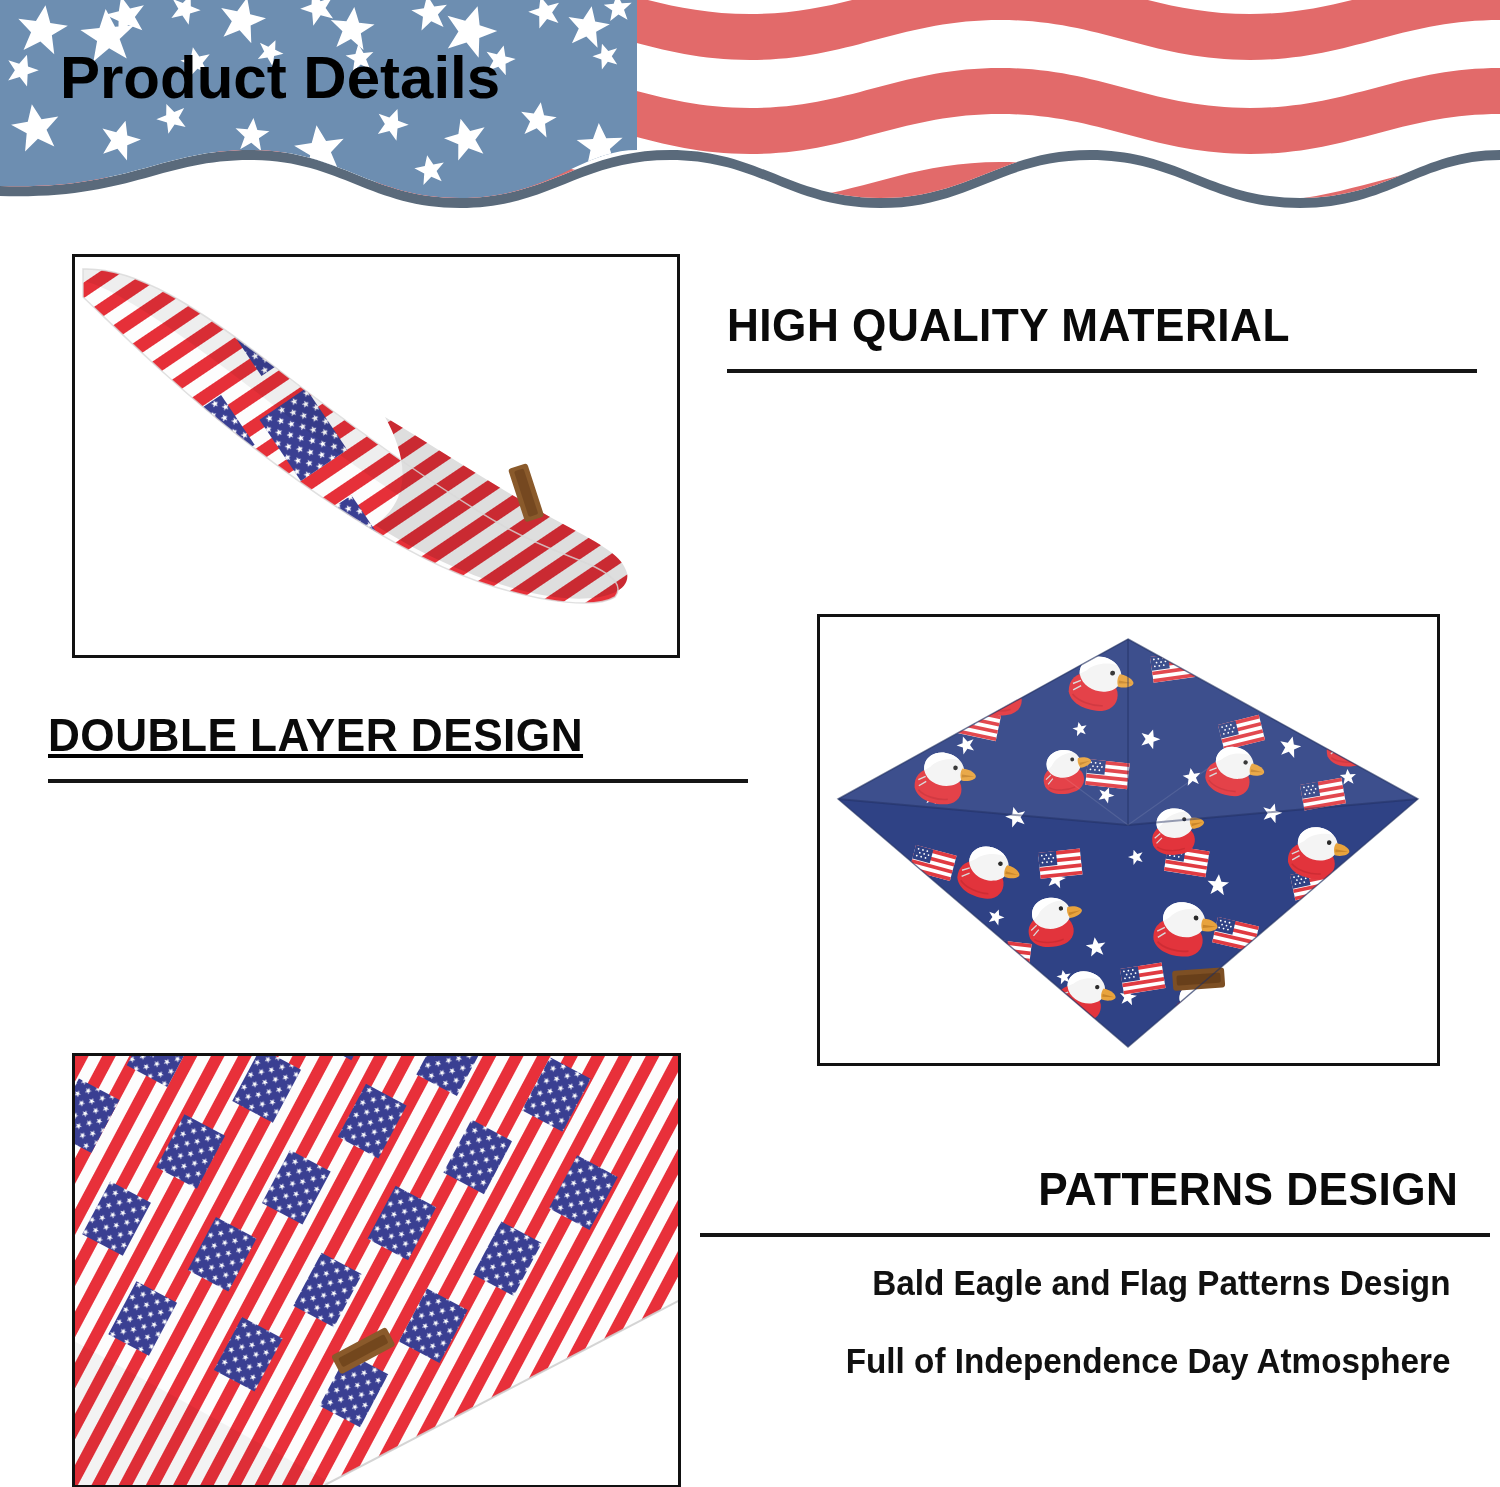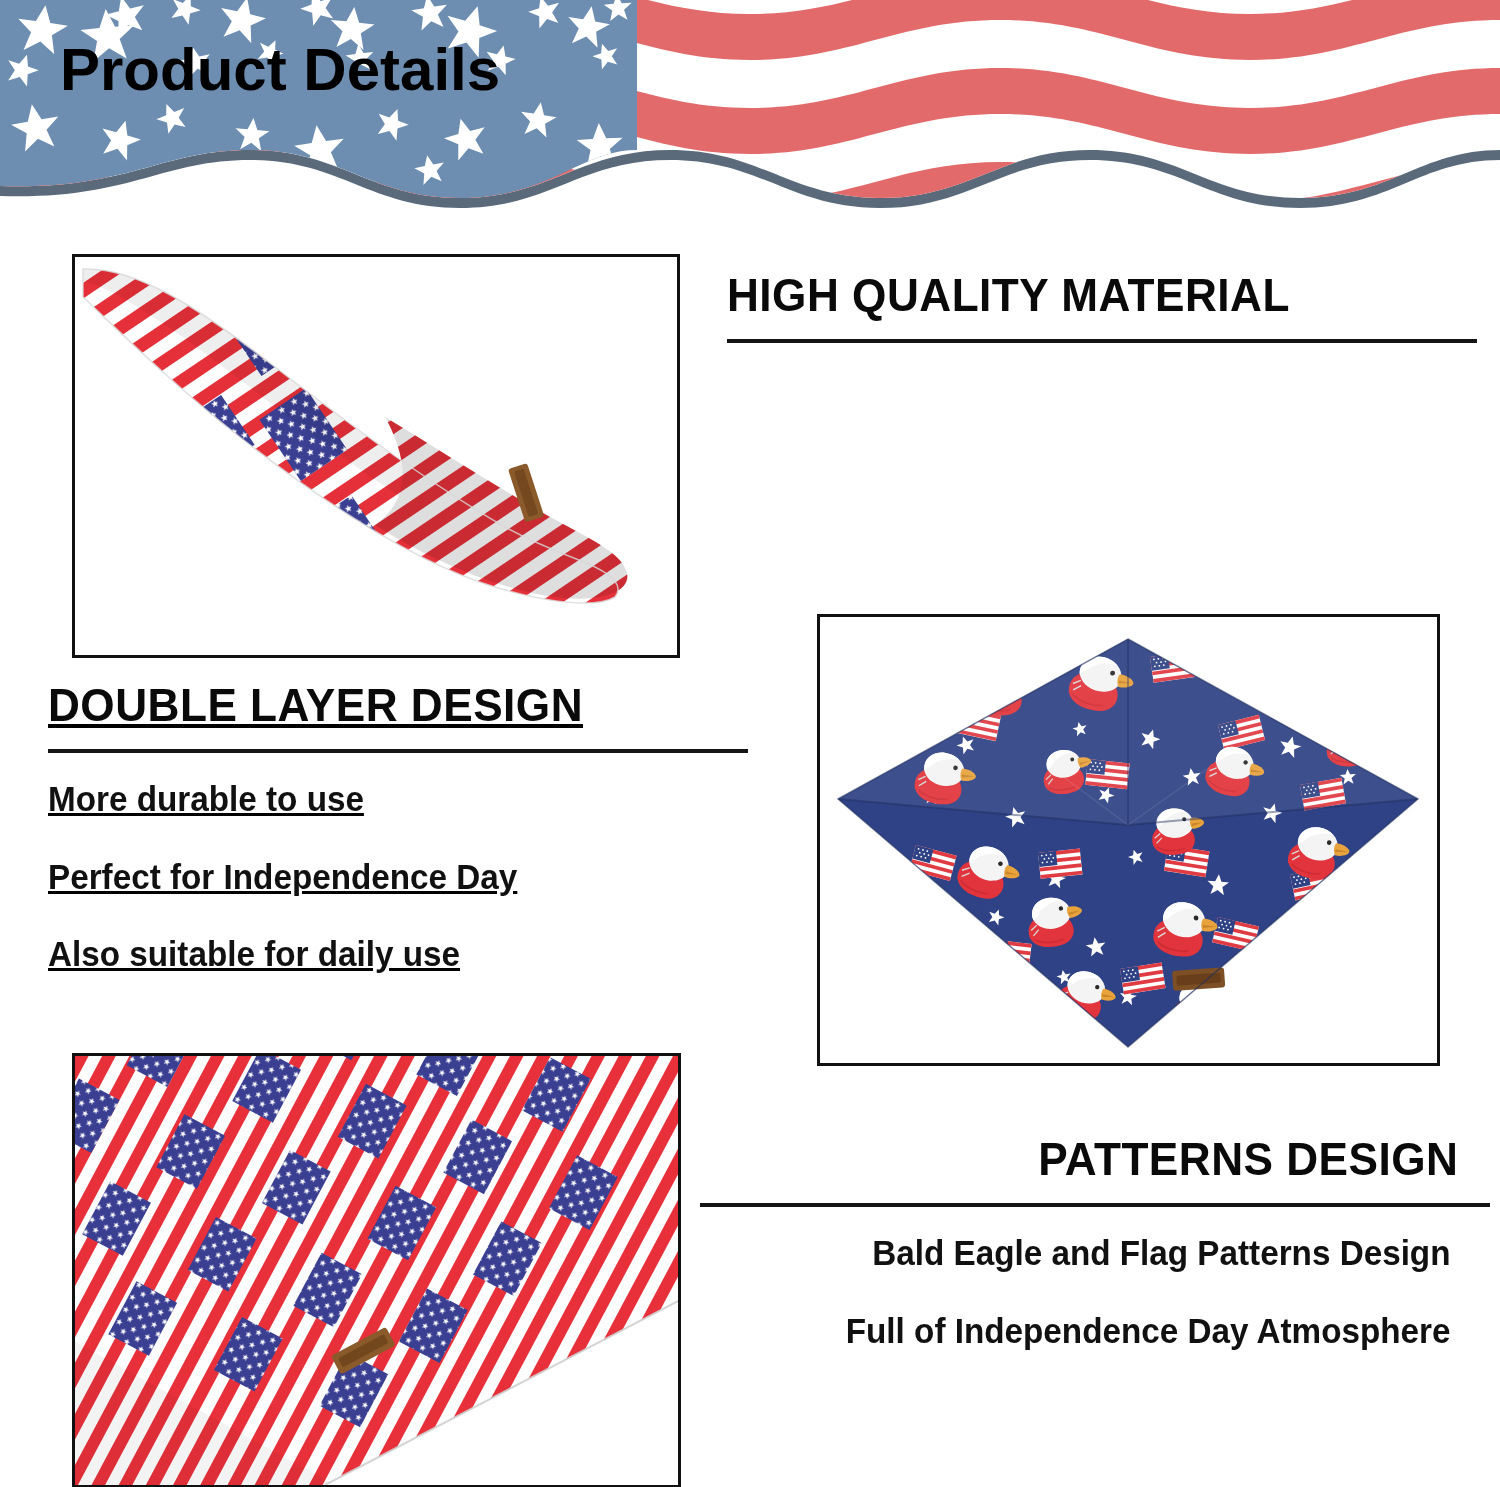--- a/index.html
+++ b/index.html
@@ -9,33 +9,33 @@
     font-family:"Liberation Sans", sans-serif;
     overflow:hidden;
     position:relative;
   }
   .page{position:absolute;inset:0;}
 
   
   .banner{position:absolute;left:0;top:0;width:1500px;height:232px;overflow:hidden;}
   .banner svg{display:block;}
   .banner-title{
-    position:absolute;left:60px;top:40px;
+    position:absolute;left:60px;top:48px;
     font-size:60px;font-weight:bold;color:#000000;
     letter-spacing:0px;line-height:1;
     white-space:nowrap;
     font-family:"Liberation Sans", sans-serif;
   }
 
   
   .frame{position:absolute;border:3px solid #111111;background:#ffffff;overflow:hidden;}
   .frame-inner{position:absolute;inset:0;overflow:hidden;}
 
   
-  .textblock{position:absolute;}
+  .textblock{position:absolute;margin-top:30px;}
   .tb-head{
     font-size:46px;font-weight:bold;color:#0a0a0a;
     line-height:1.02;white-space:nowrap;
     transform:scaleX(0.96);transform-origin:left center;
     letter-spacing:0.5px;
   }
   .tb-rule{height:4px;background:#151515;margin-top:20px;}
   .tb-lines{margin-top:28px;}
   .tb-line{
     font-size:35px;font-weight:bold;color:#111111;
@@ -209,25 +209,20 @@
   </div>
 
   <div class="textblock" style="left:727px;top:272px;width:750px;">
     <div class="tb-head">HIGH QUALITY MATERIAL</div>
     <div class="tb-rule"></div>
   </div>
 
   <div class="textblock" style="left:48px;top:682px;width:700px;text-decoration:underline;">
     <div class="tb-head">DOUBLE LAYER DESIGN</div>
     <div class="tb-rule"></div>
-    <div class="tb-lines">
-      <div class="tb-line">More durable to use</div>
-      <div class="tb-line">Perfect for Independence Day</div>
-      <div class="tb-line">Also suitable for daily use</div>
-    </div>
   </div>
 
   <div class="frame" style="left:817px;top:614px;width:617px;height:446px;">
     <div class="frame-inner">
       <svg class="art" viewBox="0 0 617 446" preserveAspectRatio="none" xmlns="http://www.w3.org/2000/svg">
         <defs>
           <clipPath id="triClip">
             <path d="M308,22 L598,182 L308,430 L18,182 Z"></path>
           </clipPath>
           <clipPath id="topFlapClip">

